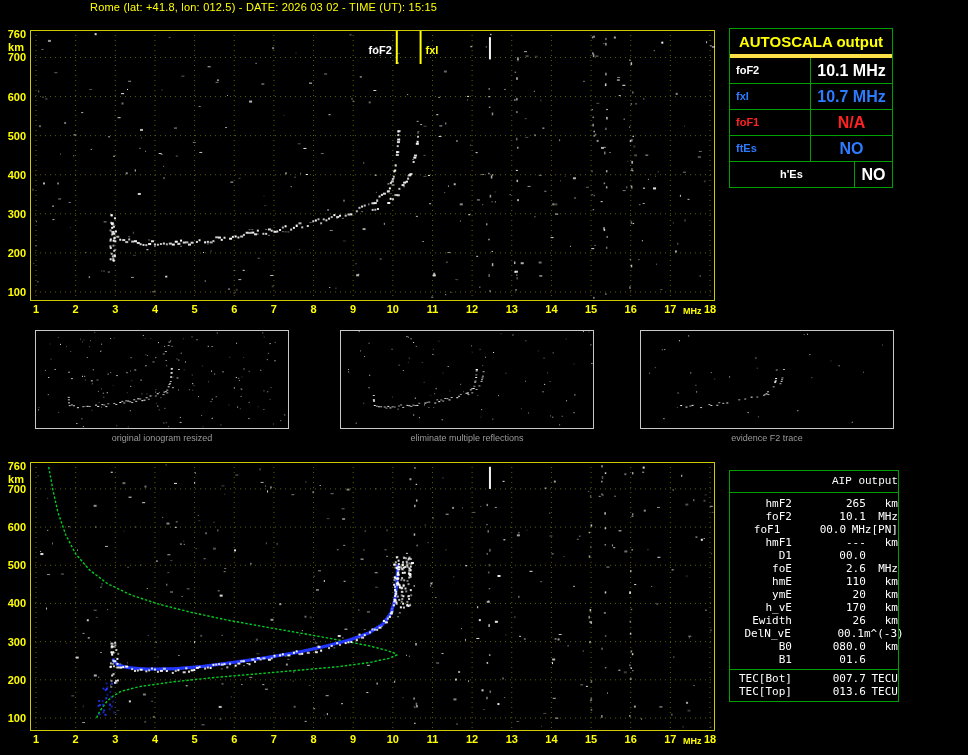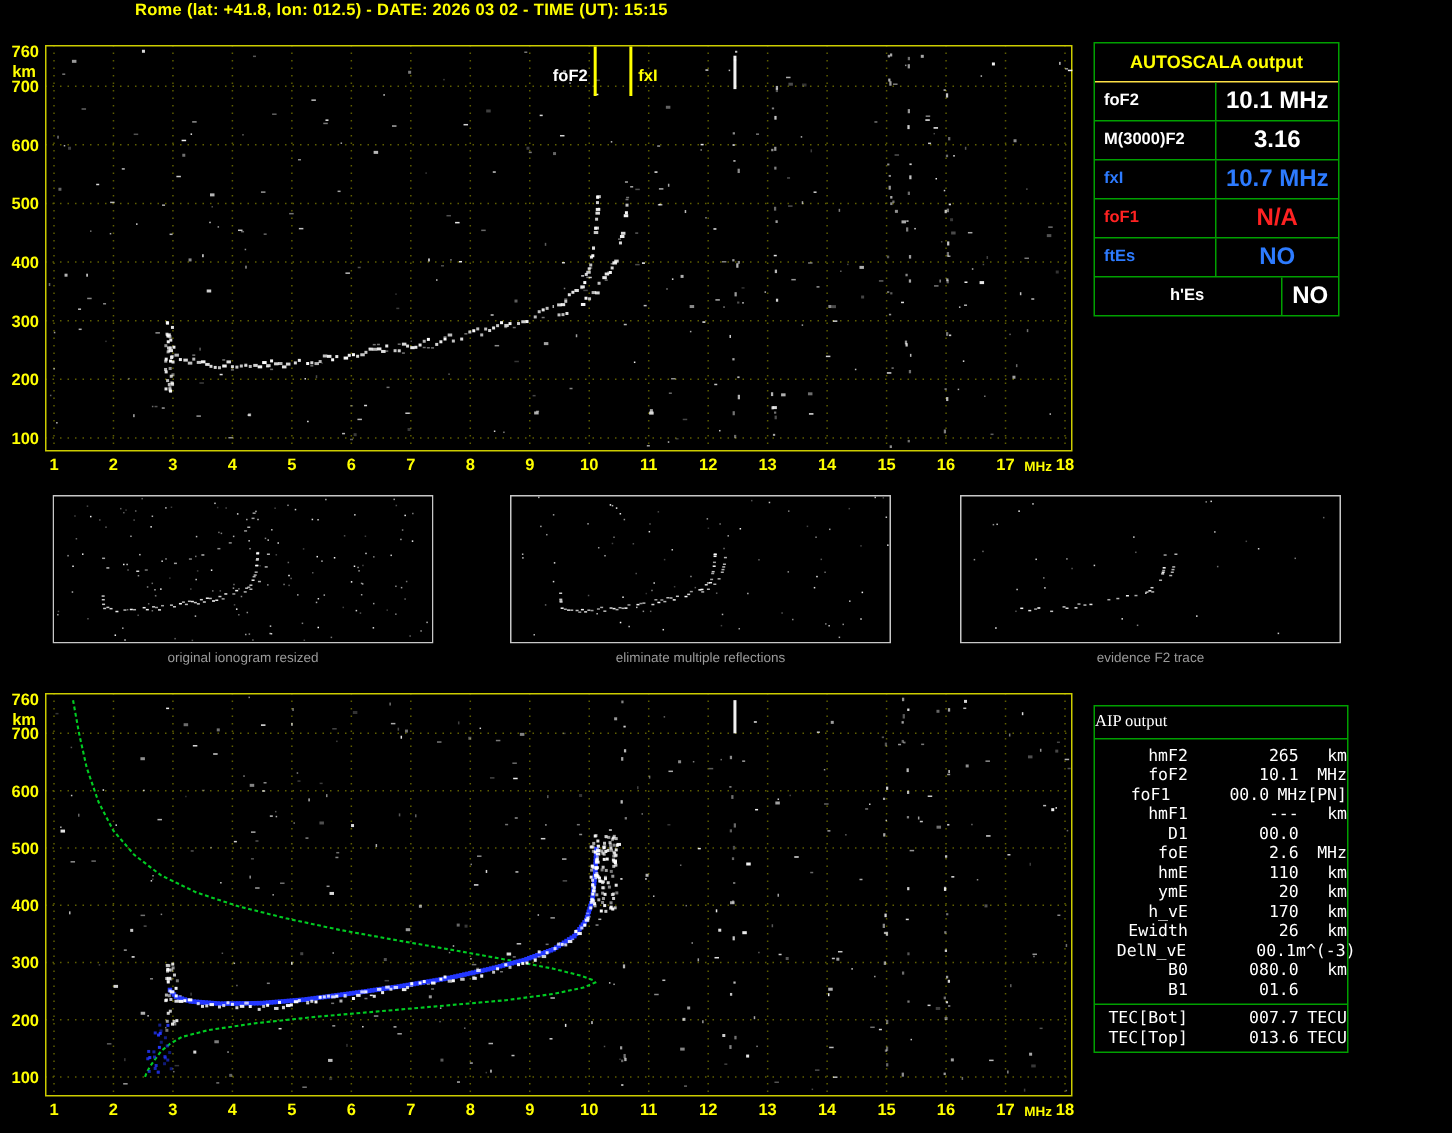--- a/index.html
+++ b/index.html
@@ -1,45 +1,45 @@
 <!DOCTYPE html>
 <html><head>
 <meta charset="utf-8">
 <style>
   html,body{margin:0;padding:0;background:#000;}
   body{width:968px;height:755px;position:relative;overflow:hidden;
        font-family:"Liberation Sans",sans-serif;}
   .screen{position:absolute;inset:0;}
   .main-title{position:absolute;left:90px;top:1px;color:#ffff00;
-              font-size:11px;font-weight:bold;letter-spacing:.2px;white-space:nowrap;}
+              font-size:11px;font-weight:normal;letter-spacing:.2px;white-space:nowrap;}
   svg.plot{position:absolute;left:0;display:block;}
   svg text.axis{fill:#ffff00;font-size:11px;font-weight:bold;
                 font-family:"Liberation Sans",sans-serif;}
   svg text.axis-small{fill:#ffff00;font-size:9px;font-weight:bold;
                 font-family:"Liberation Sans",sans-serif;}
   svg text.ann{font-size:11px;font-weight:bold;
                 font-family:"Liberation Sans",sans-serif;}
   
   .autoscala{position:absolute;left:729px;top:28px;width:162px;background:#000;
              border:1px solid #00a000;}
   .as-header{height:25px;line-height:25px;text-align:center;color:#ffff00;
-             font-weight:bold;font-size:12px;border-bottom:1px solid #fde047;}
+             font-weight:bold;font-size:15px;border-bottom:4px solid #fde047;}
   .as-row{display:flex;height:25px;border-bottom:1px solid #00a000;}
   .as-row:last-child{border-bottom:none;margin-left:44px;}
   .as-label{width:81px;border-right:1px solid #00a000;line-height:25px;
             padding-left:6px;font-weight:bold;font-size:11px;box-sizing:border-box;}
   .as-value{flex:1;text-align:center;line-height:25px;font-weight:bold;font-size:16px;}
   
   svg.thumb{position:absolute;top:330px;display:block;background:#000;}
   .caption{position:absolute;top:433px;color:#9a9a9a;font-size:9px;text-align:center;}
   
   .aip{position:absolute;left:729px;top:470px;width:170px;background:#000;
        border:1px solid #00a000;box-sizing:border-box;padding:0 0 3px;}
-  .aip-header{text-align:left;color:#ffffff;font-size:11px;
-              font-family:Liberation Serif, serif;padding:4px 0 5px;
+  .aip-header{text-align:right;color:#ffffff;font-size:11px;
+              font-family:Liberation Mono, monospace;padding:4px 0 5px;
               border-bottom:1px solid #00a000;margin-bottom:4px;}
   .aip-row{display:flex;color:#ffffff;font-family:"DejaVu Sans Mono",monospace;
            font-size:11px;line-height:13px;padding-left:7px;white-space:nowrap;text-align:right;}
   .aip-row .p{width:58px;}
   .aip-row .v{width:40px;margin-left:36px;}
   .aip-row .u{width:34px;}
   .aip-row .x{flex:1;}
   .aip-sep{border-top:1px solid #00a000;margin:3px 0 2px;}
 </style>
 </head>
@@ -661,24 +661,20 @@
       <line x1="420.5764705882353" y1="23" x2="420.5764705882353" y2="56" stroke="#ffff00" stroke-width="2"></line>
       <text x="425.5764705882353" y="46" text-anchor="start" class="ann" fill="#ffff00">fxI</text>
     </svg>
 
   <div class="autoscala">
     <div class="as-header">AUTOSCALA output</div>
     <div id="asRows">
         <div class="as-row">
           <div class="as-label" style="color: rgb(255, 255, 255);">foF2</div>
           <div class="as-value" style="color: rgb(255, 255, 255);">10.1 MHz</div>
-        </div>
-        <div class="as-row">
-          <div class="as-label" style="color: rgb(255, 255, 255);">M(3000)F2</div>
-          <div class="as-value" style="color: rgb(255, 255, 255);">3.16</div>
         </div>
         <div class="as-row">
           <div class="as-label" style="color: rgb(45, 123, 255);">fxI</div>
           <div class="as-value" style="color: rgb(45, 123, 255);">10.7 MHz</div>
         </div>
         <div class="as-row">
           <div class="as-label" style="color: rgb(255, 34, 34);">foF1</div>
           <div class="as-value" style="color: rgb(255, 34, 34);">N/A</div>
         </div>
         <div class="as-row">

